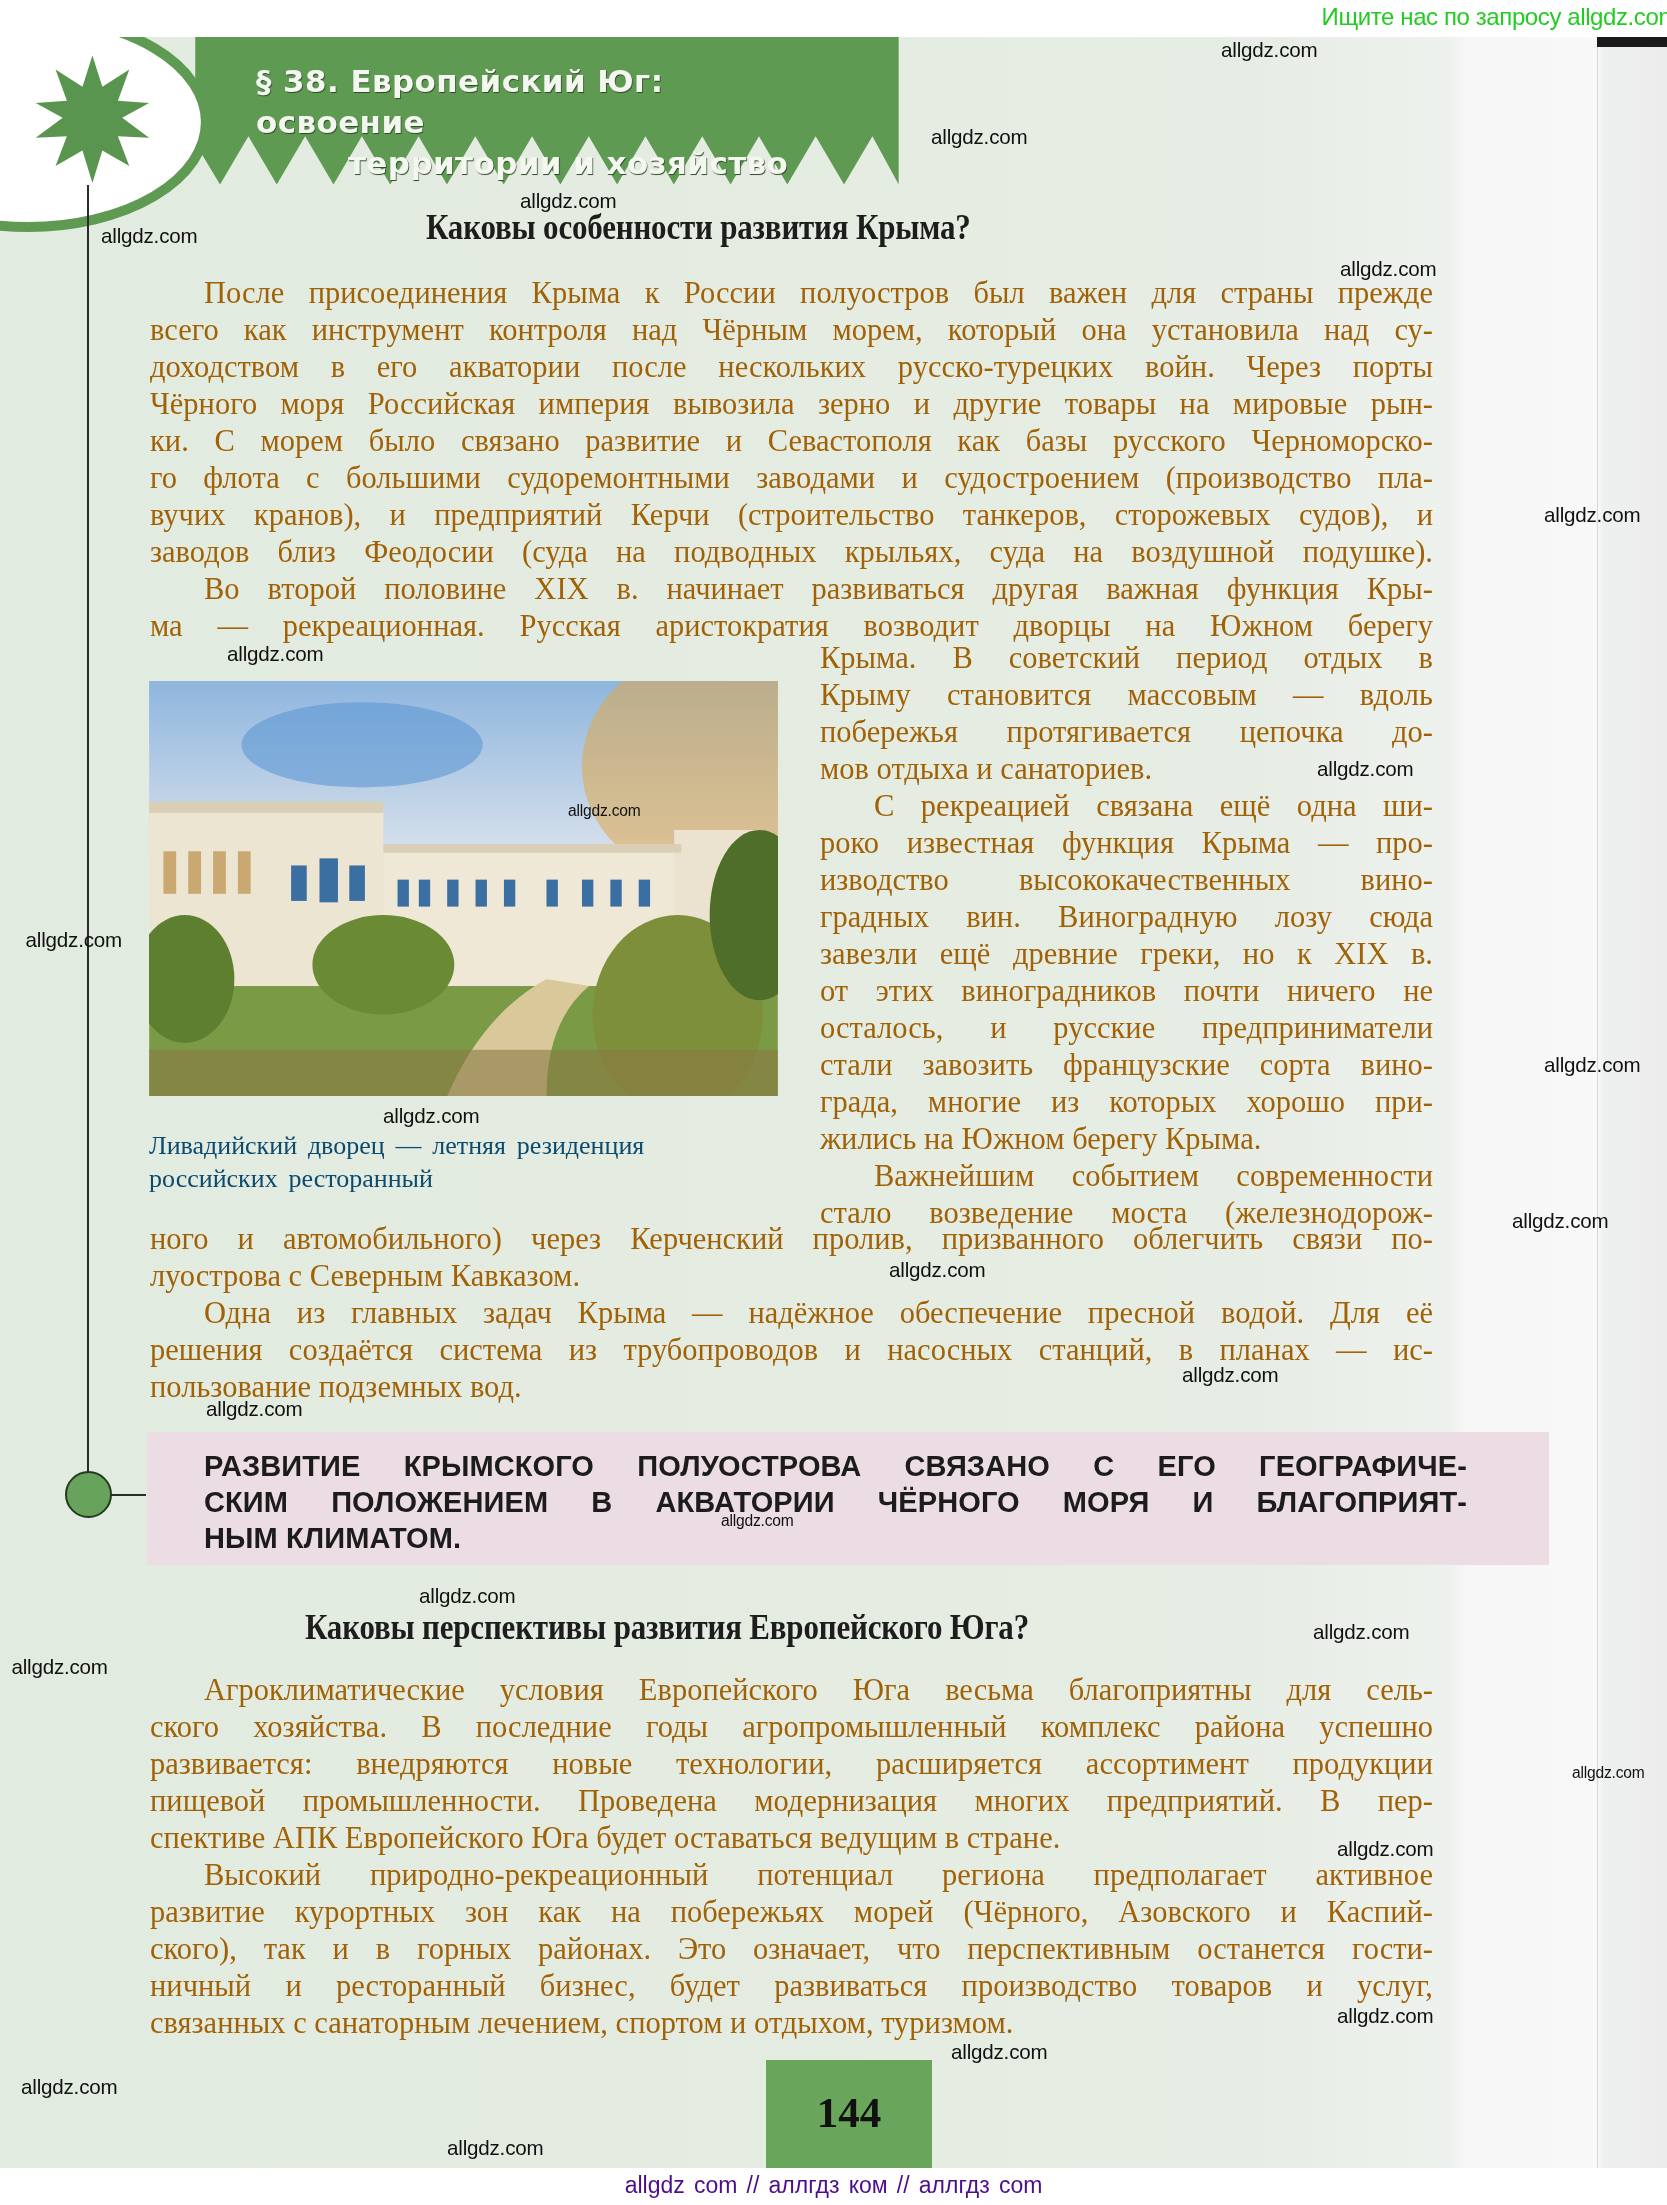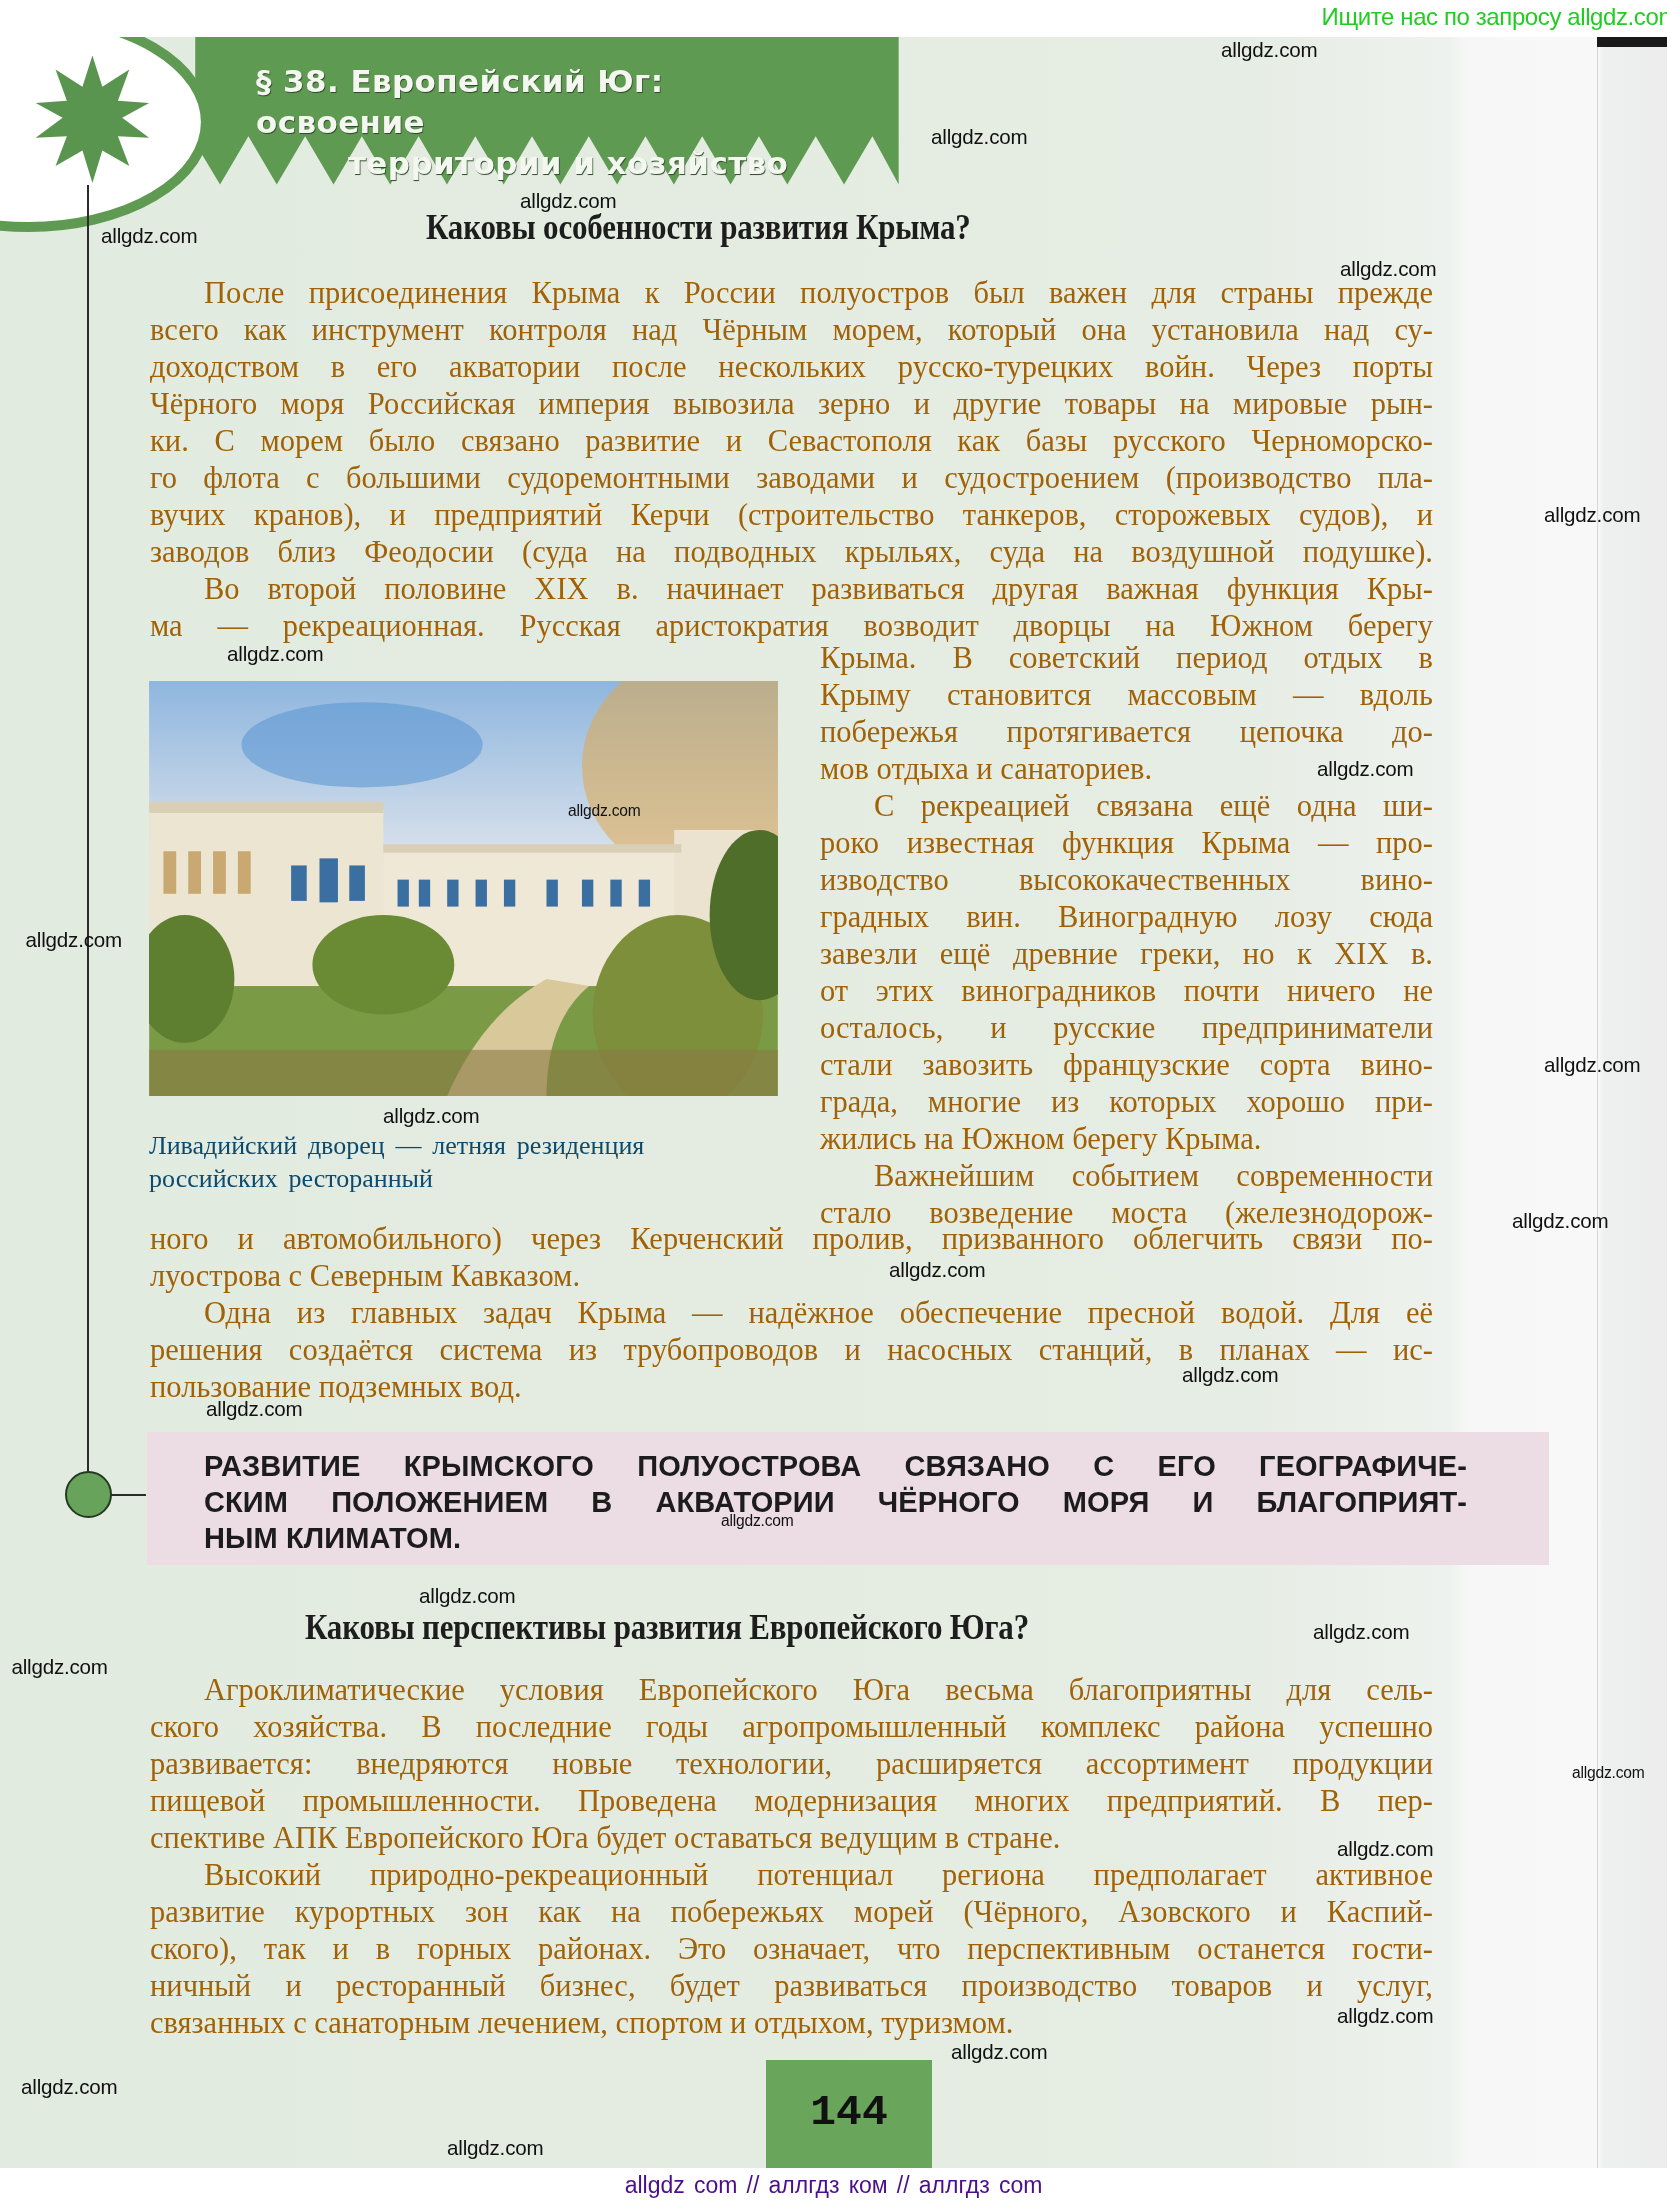--- a/index.html
+++ b/index.html
@@ -68,21 +68,21 @@
   .callout-text {
     position:absolute; left:57px; top:15.6px; width:1263px;
     font-family:"Liberation Sans", sans-serif; font-weight:bold; font-size:29px; line-height:36px;
     color:#1c1c1c; letter-spacing:0.1px;
   }
   .page-num {
     position:absolute; left:766px; top:2060px; width:166px; height:109px; background:#69a55a;
   }
   .page-num span {
     position:absolute; left:0; right:0; top:28px; text-align:center;
-    font-family:Liberation Mono, monospace; font-weight:bold; font-size:43px; color:#111;
+    font-family:Liberation Serif, serif; font-weight:bold; font-size:43px; color:#111;
   }
   .wm {
     position:absolute; font-family:"Liberation Sans", sans-serif; font-size:20.6px; color:#111;
     white-space:nowrap; letter-spacing:-0.2px;
   }
   .wm.sm { font-size:15.6px; }
 </style>
 </head>
 <body>
 

